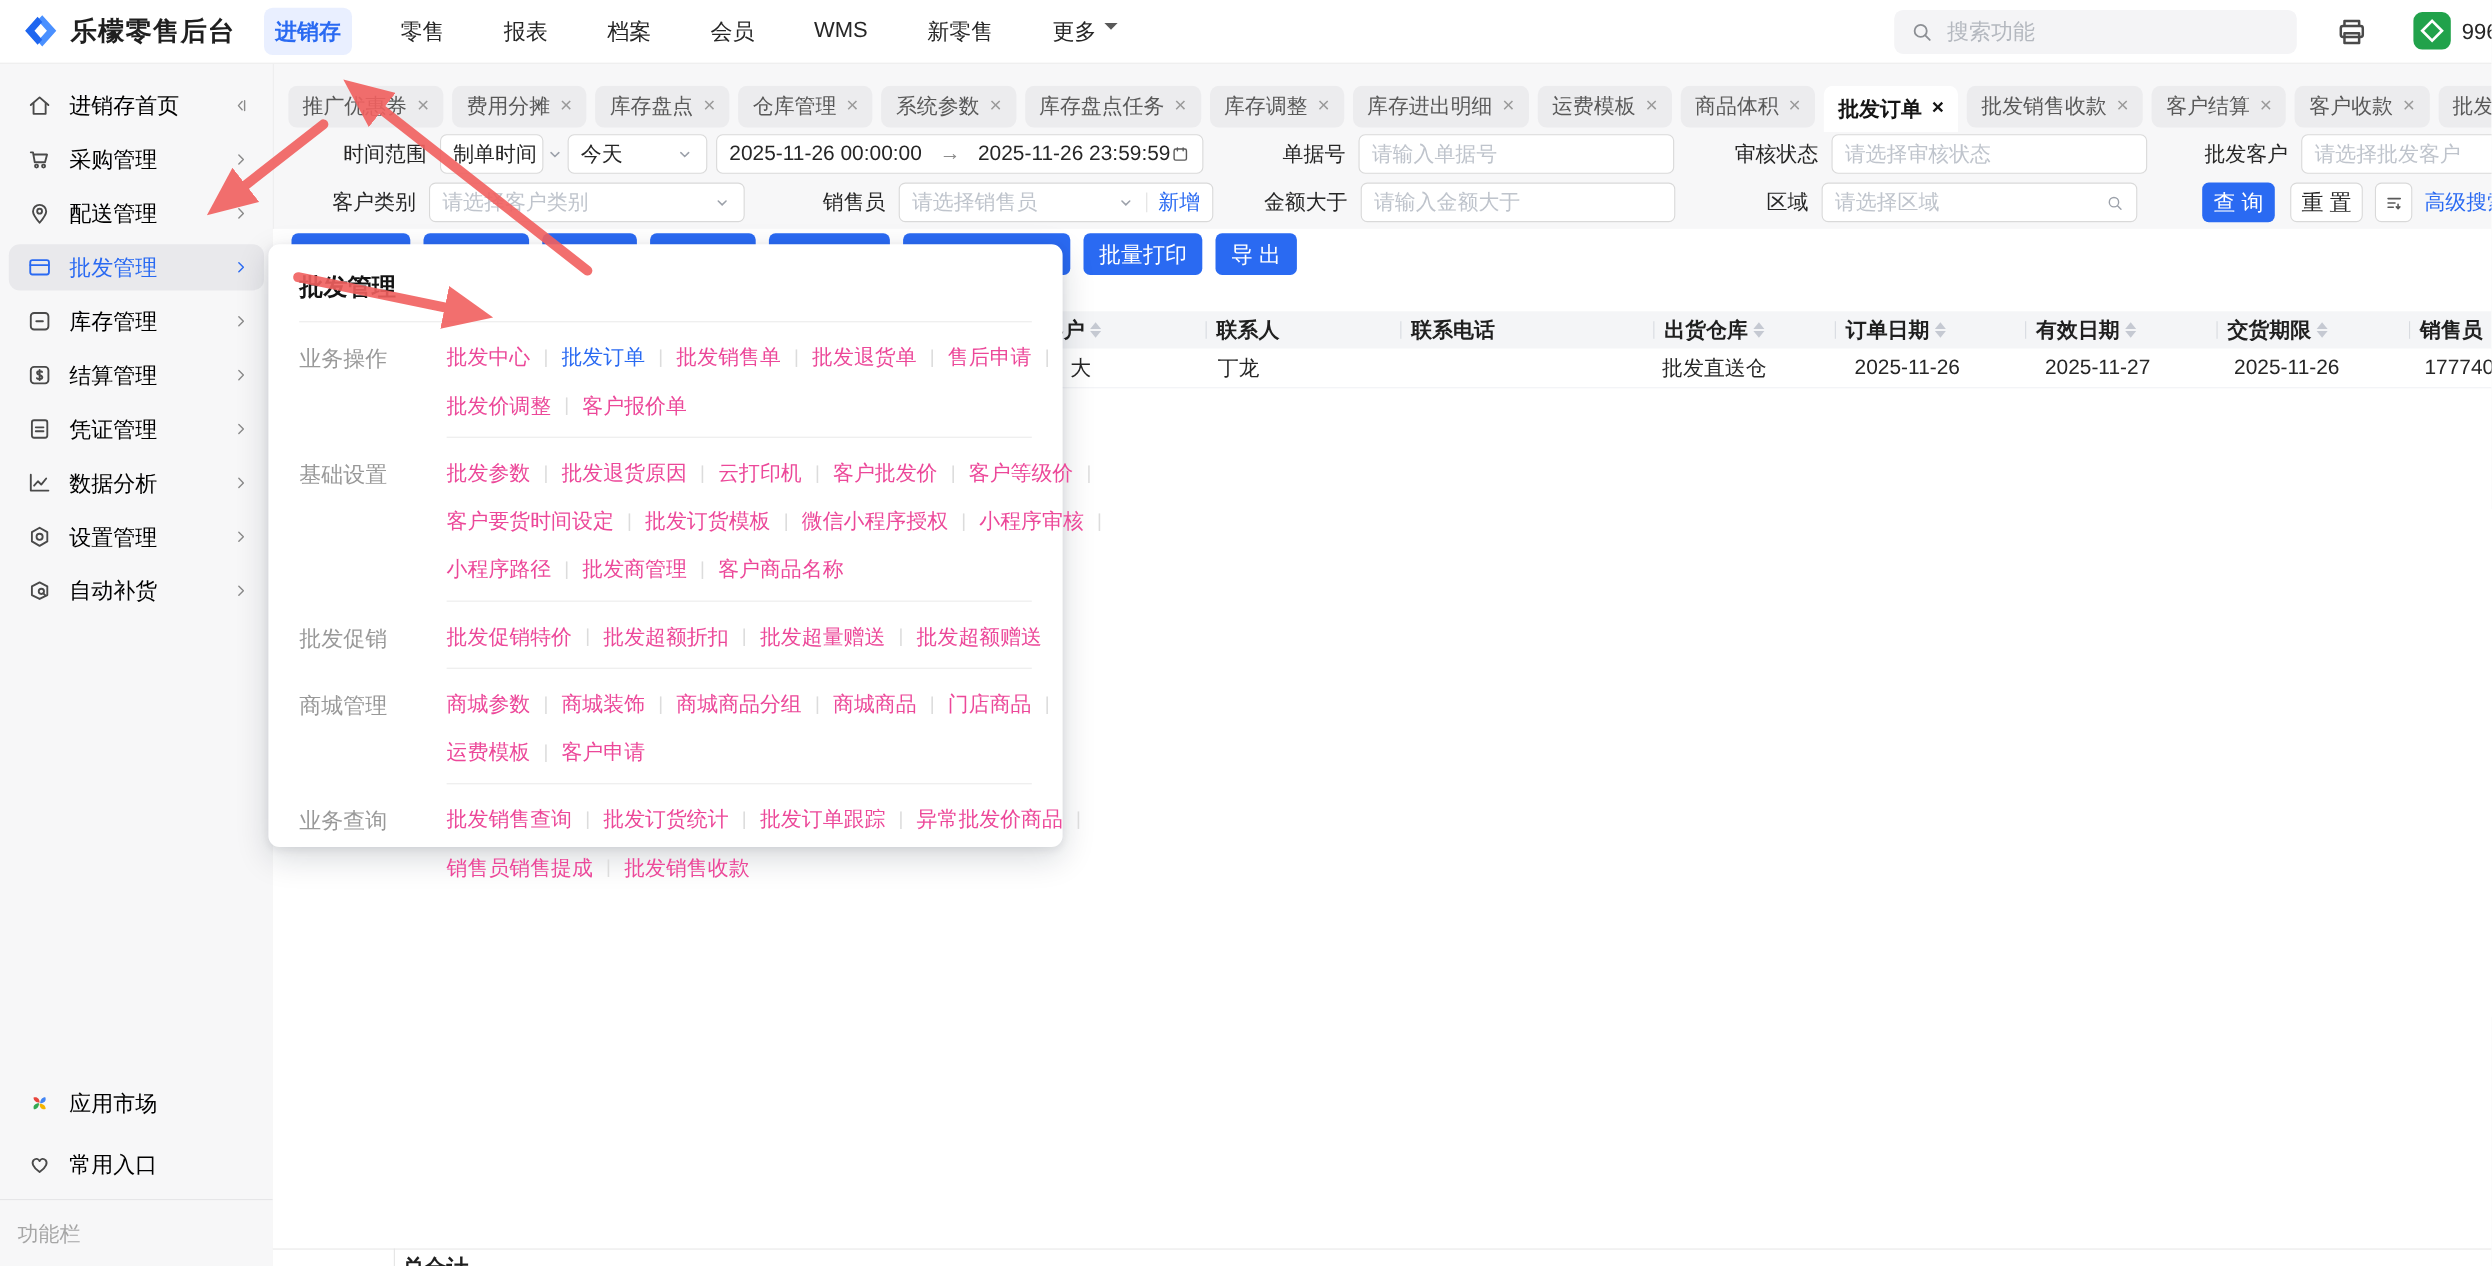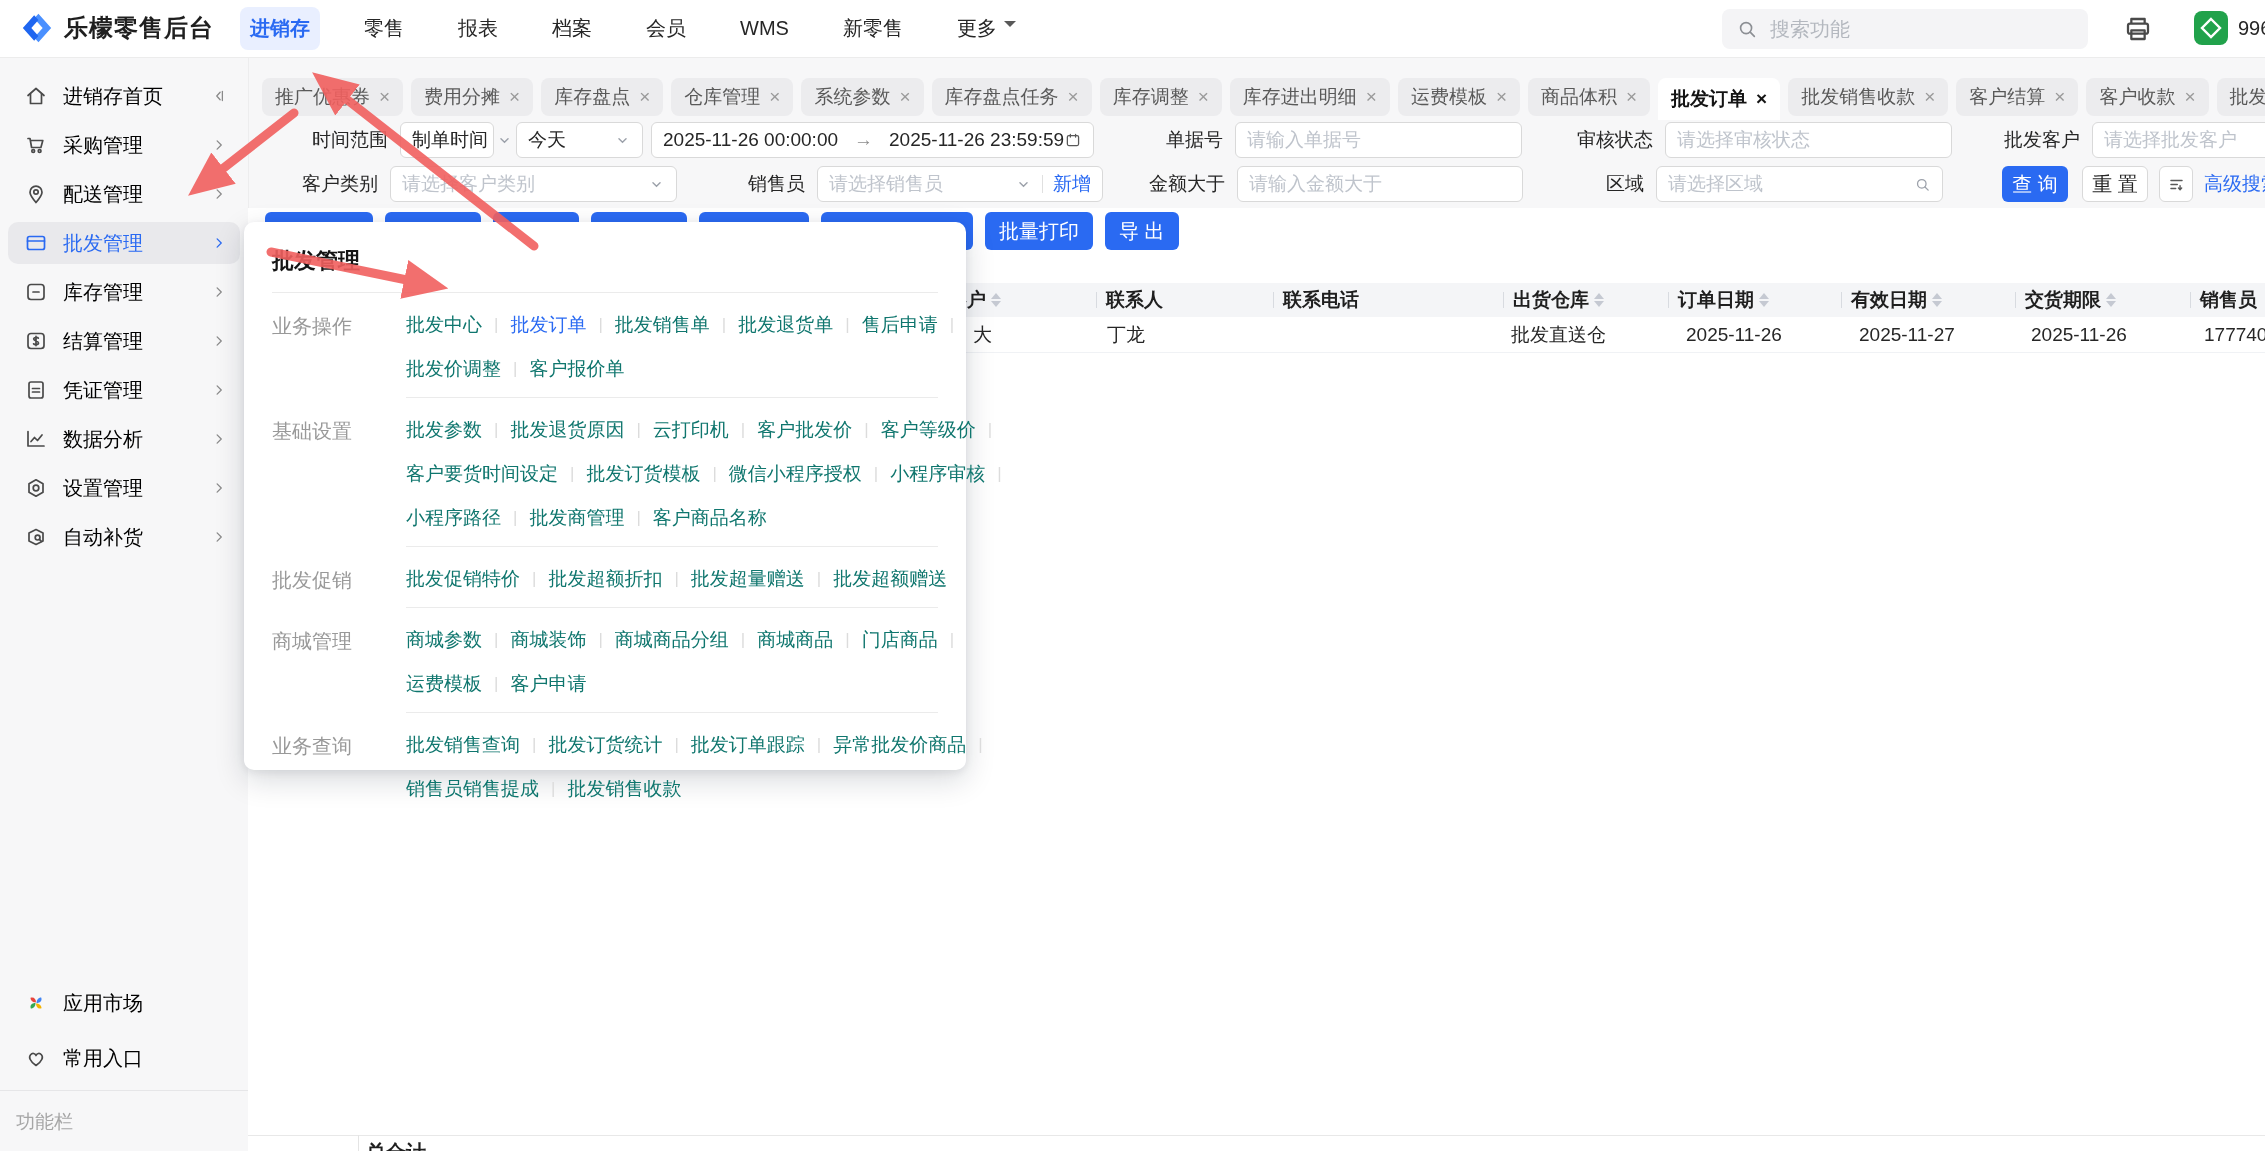--- a/index.html
+++ b/index.html
@@ -86,21 +86,21 @@
 
   
   #menu-panel{position:absolute;left:244px;top:222px;width:722px;height:548px;background:#fff;border-radius:10px;
     box-shadow:0 10px 30px rgba(15,23,42,.16),0 2px 8px rgba(15,23,42,.08);z-index:40;box-sizing:border-box;padding:24px 28px 20px 28px;}
   #menu-title{font-size:22px;font-weight:bold;color:#141414;}
   #menu-head-div{height:1px;background:#ebebeb;margin:16px 0 6px 0;}
   .msec{display:flex;margin-top:10px;}
   .msec .mlabel{width:96px;flex:none;font-size:20px;color:#999;padding-top:10px;margin-right:38px;}
   .mrows{flex:1;}
   .mrow{display:flex;align-items:center;height:44px;white-space:nowrap;}
-  .mitem{font-size:19px;color:#0f766e;cursor:pointer;}
+  .mitem{font-size:19px;color:#ec4899;cursor:pointer;}
   .mitem.active{color:#2a6af2;}
   .msep{color:#dcdcdc;margin:0 12px;font-size:17px;}
   .sec-div{height:1px;background:#ebebeb;margin:6px 0 2px 134px;}
 
   
   #arrows{position:absolute;left:0;top:0;width:2265px;height:1151px;z-index:100;pointer-events:none;}
 </style>
 </head>
 <body>
 

